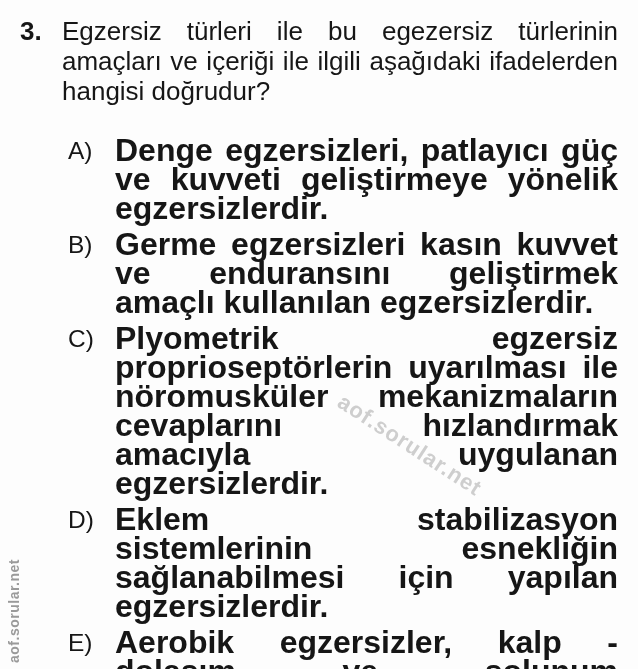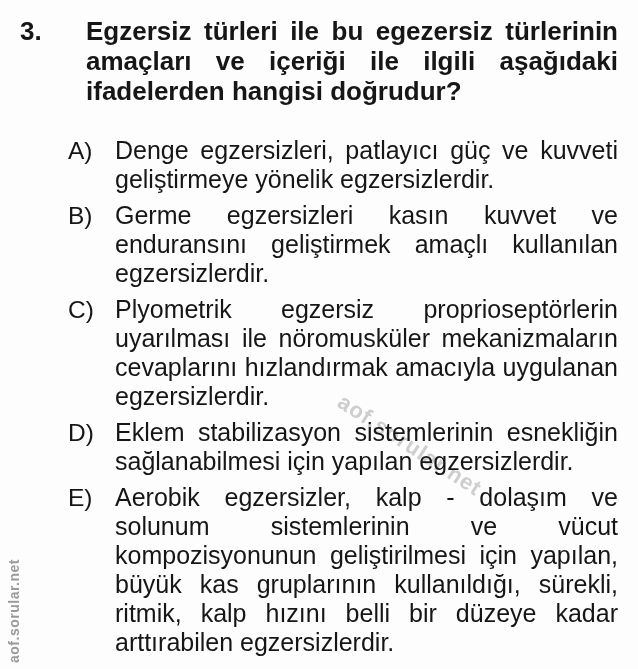--- a/index.html
+++ b/index.html
@@ -32,48 +32,48 @@
   .qnum {
     flex: none;
     width: 42px;
     font-size: 26px;
     font-weight: 700;
     line-height: 30px;
   }
   .qtext {
     width: 556px;
     font-size: 26px;
-    font-weight: 700;
+    font-weight: 400;
     line-height: 30px;
     text-align: justify;
     text-justify: inter-word;
-    margin-left: 24px;
   }
   .options {
     position: relative;
     z-index: 1;
     margin-left: 48px;
     margin-top: 30px;
   }
   .option {
     display: flex;
     margin-bottom: 7px;
   }
   .letter {
     flex: none;
     width: 47px;
     font-size: 24.5px;
     line-height: 29px;
   }
   .otext {
     width: 503px;
-    font-size: 25px;
+    font-size: 32px;
     line-height: 29px;
     text-align: justify;
     text-justify: inter-word;
+    font-weight: bold;
   }
   .wm {
     position: absolute;
     z-index: 0;
     font-weight: 700;
     white-space: nowrap;
     user-select: none;
   }
   .wm-side {
     left: 6px;

